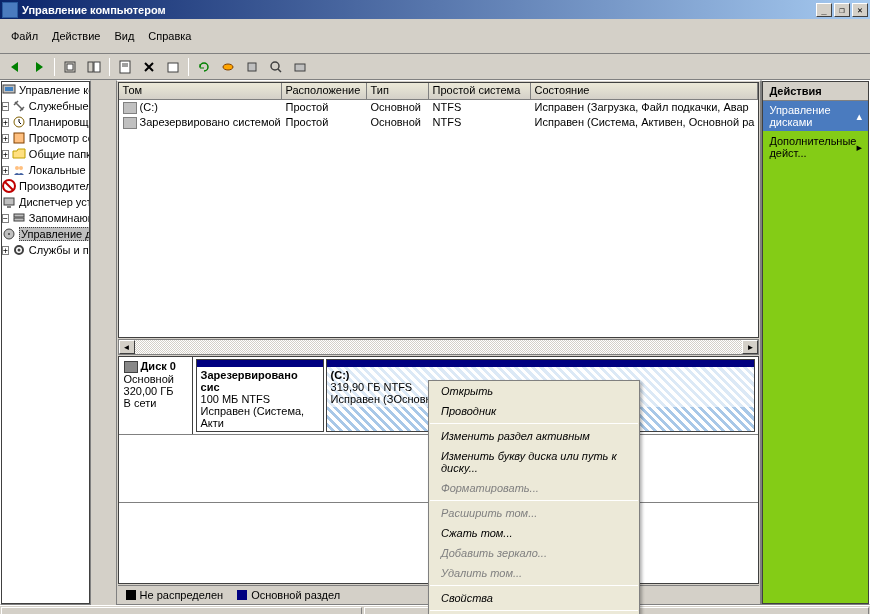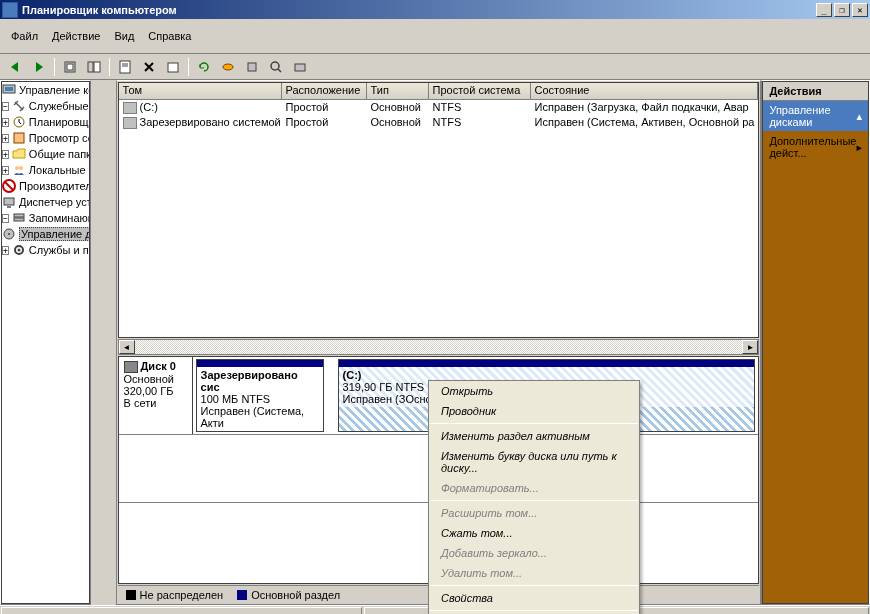--- a/index.html
+++ b/index.html
@@ -22,21 +22,21 @@
 .tree-inner { border: 1px solid #404040; height: 100%; background: #fff; overflow: auto; }
 .tree-item { display: flex; align-items: center; padding: 1px 0; white-space: nowrap; }
 .tree-toggle { width: 9px; height: 9px; border: 1px solid #808080; display: inline-flex; align-items: center; justify-content: center; font-size: 8px; font-family: monospace; margin-right: 3px; color: #000; background: #fff; }
 .tree-icon { width: 14px; height: 14px; margin-right: 3px; display: inline-block; }
 .tree-text { }
 .tree-text.selected { background: #c0c0c0; color: #000; border: 1px dotted #404040; padding: 0 1px; }
 .indent { display: inline-block; }
 .i0 { width: 2px; } .i1 { width: 16px; }
 
 .main-pane { flex: 1; display: flex; flex-direction: column; border: 1px solid #808080; border-top: 1px solid #fff; background: #d4d0c8; margin-left: 25px; }
-.actions-pane { width: 164px; background: #a16207; border: 1px solid #808080; border-top: 1px solid #fff; border-right: 1px solid #fff; }
+.actions-pane { width: 164px; background: #84cc16; border: 1px solid #808080; border-top: 1px solid #fff; border-right: 1px solid #fff; }
 .actions-inner { border: 1px solid #404040; height: 100%; }
 .actions-header { background: #d4d0c8; border-bottom: 1px solid #808080; padding: 3px 6px; font-weight: bold; }
 .actions-blue { background: #4a7bbf; color: #fff; padding: 3px 6px; display: flex; justify-content: space-between; align-items: center; }
 .actions-item { padding: 4px 6px; display: flex; justify-content: space-between; align-items: center; }
 
 .volume-list { flex: 0 0 256px; background: #fff; border: 1px solid #404040; margin: 1px; overflow: hidden; }
 .vl-header { display: flex; background: #d4d0c8; height: 17px; }
 .vl-header .col { border-right: 1px solid #808080; border-bottom: 1px solid #808080; padding: 1px 4px; background: linear-gradient(#ece9d8, #d4d0c8); }
 .vl-row { display: flex; }
 .vl-row .cell { padding: 1px 4px; white-space: nowrap; overflow: hidden; }
@@ -44,21 +44,21 @@
 
 .h-scroll { height: 16px; background: #d4d0c8; display: flex; border: 1px solid #808080; margin: 0 1px; }
 .h-scroll .arr { width: 16px; height: 14px; background: #d4d0c8; border: 1px solid #fff; border-right-color: #404040; border-bottom-color: #404040; display: flex; align-items: center; justify-content: center; font-size: 8px; }
 .h-scroll .track { flex: 1; background: repeating-conic-gradient(#d4d0c8 0 25%, #fff 0 50%) 0/2px 2px; }
 
 .disk-layout { flex: 1; background: #fff; border: 1px solid #404040; margin: 1px; overflow: hidden; position: relative; }
 .disk-row { display: flex; border-bottom: 1px solid #808080; min-height: 58px; }
 .disk-label { width: 74px; border-right: 1px solid #404040; padding: 3px 5px; background: #fff; }
 .disk-label .dicon { width: 14px; height: 12px; background: #888; border: 1px solid #404040; display: inline-block; margin-right: 3px; vertical-align: middle; }
 .disk-label .dname { font-weight: bold; }
-.disk-parts { flex: 1; display: flex; gap: 12px; padding: 2px; background: #fff; }
+.disk-parts { flex: 1; display: flex; gap: 0; padding: 2px; background: #fff; }
 .part { border: 1px solid #404040; margin: 0 1px; display: flex; flex-direction: column; }
 .part-header { height: 7px; background: #000080; }
 .part-body { padding: 2px 4px; font-size: 11px; line-height: 12px; }
 .part-body .pname { font-weight: bold; }
 .part.striped { background: repeating-linear-gradient(45deg, #fff, #fff 3px, #a8c8e8 3px, #a8c8e8 6px); }
 
 .legend { height: 18px; border-top: 1px solid #808080; background: #d4d0c8; display: flex; align-items: center; padding: 0 8px; gap: 4px; margin: 0 1px 1px; }
 .legend .sq { width: 10px; height: 10px; }
 .legend .l-black { background: #000; }
 .legend .l-blue { background: #000080; }
@@ -71,21 +71,21 @@
 .statusbar { height: 22px; background: #d4d0c8; border-top: 1px solid #fff; display: flex; }
 .statusbar .cell { border: 1px solid #808080; border-top-color: #fff; border-left-color: #fff; flex: 1; margin: 1px; }
 
 svg { display: block; }
 </style>
 </head>
 <body>
 
 <div class="titlebar">
   <span class="icon"></span>
-  <span class="title">Планировщик компьютером</span>
+  <span class="title">Управление компьютером</span>
   <span class="winbtn">_</span>
   <span class="winbtn">❐</span>
   <span class="winbtn">✕</span>
 </div>
 
 <div class="menubar">
   <span class="menuitem">Файл</span>
   <span class="menuitem">Действие</span>
   <span class="menuitem">Вид</span>
   <span class="menuitem">Справка</span>

